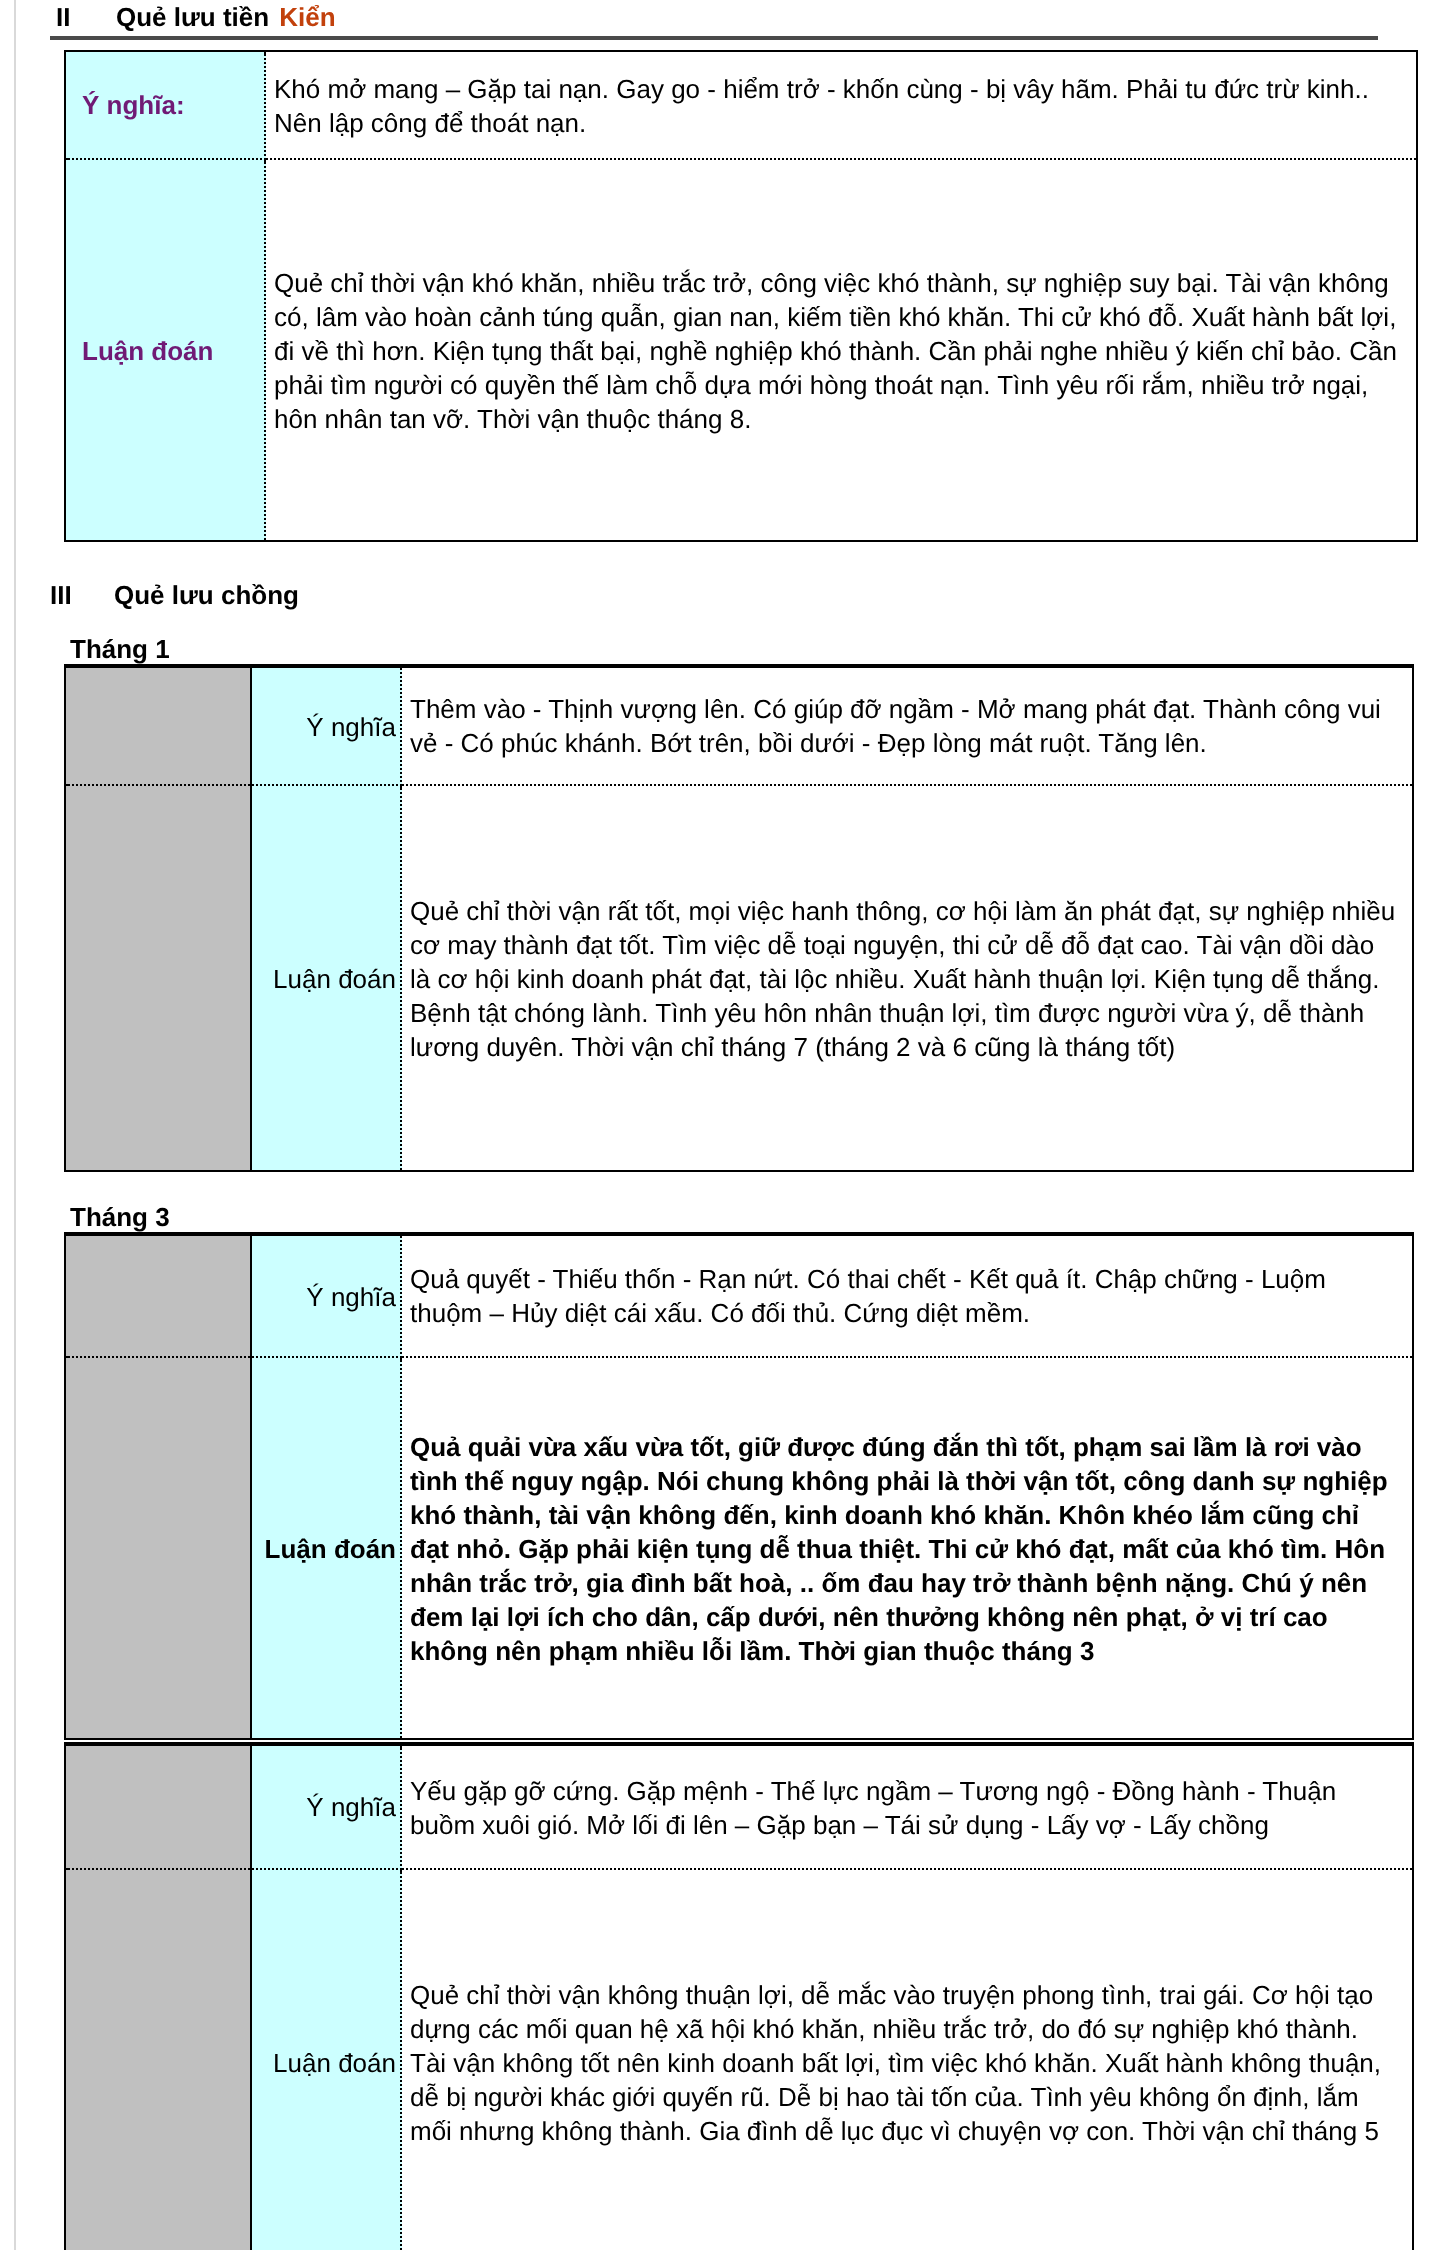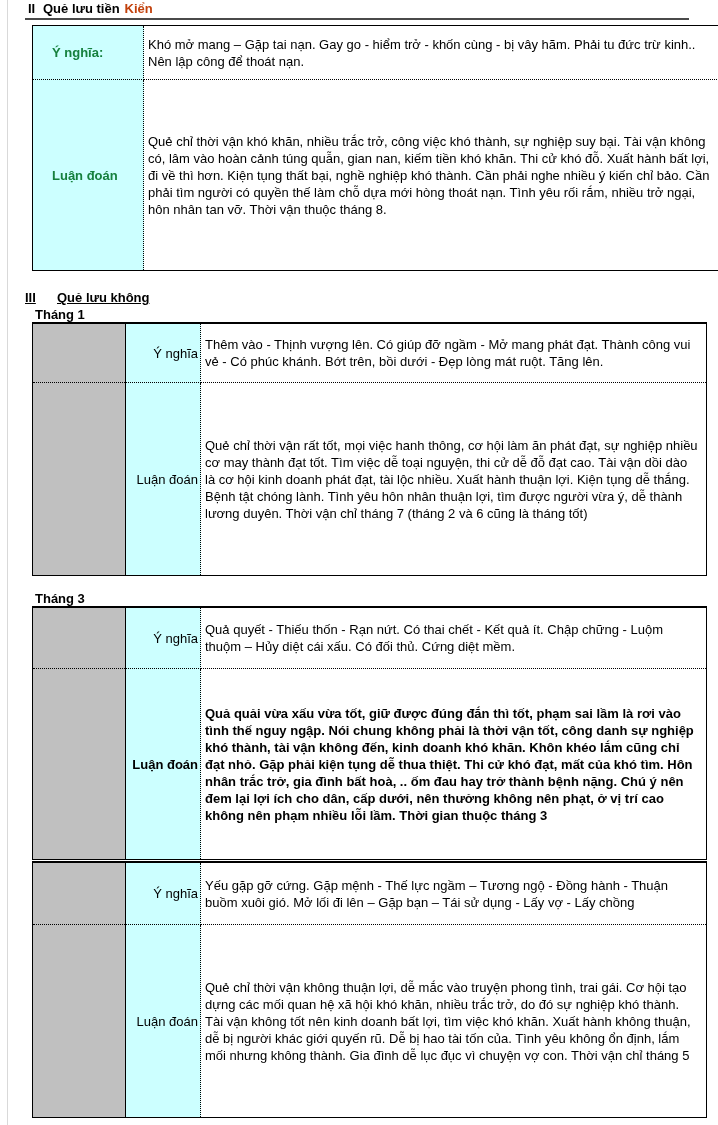--- a/index.html
+++ b/index.html
@@ -6,45 +6,45 @@
   body{
     width:718px;height:1125px;position:relative;overflow:hidden;
     font-family:"Liberation Sans","DejaVu Sans",sans-serif;
     font-size:13px;color:#000;
   }
   .frame-line{position:absolute;left:7px;top:0;bottom:0;width:1px;background:#d9d9d9;}
   .page{position:relative;padding-top:2px;}
 
   
   .h-main{display:flex;align-items:baseline;font-weight:bold;font-size:13px;line-height:14px;}
-  .h-main .numeral{margin-left:28px;width:15px;}
+  .h-main .numeral{margin-left:28px;width:30px;}
   .h-main .link{color:#c2410c;margin-left:5px;cursor:pointer;text-decoration:none;}
   .rule{height:0;border-top:2px solid #4a4a4a;margin:2px 29px 0 25px;}
 
-  .h-sub{display:flex;align-items:baseline;font-weight:bold;font-size:13px;line-height:14px;margin-top:20px;text-decoration:underline;}
+  .h-sub{display:flex;align-items:baseline;font-weight:bold;font-size:13px;line-height:14px;margin-top:20px;}
   .h-sub .numeral{margin-left:25px;width:32px;}
 
   
   table{border-collapse:collapse;table-layout:fixed;margin-left:32px;}
   td{vertical-align:middle;line-height:17px;font-size:13px;}
 
   
   .tbl-year{width:657px;border:1px solid #000;margin-top:5px;}
   .tbl-year td.lbl{
-    width:90px;background:#ccffff;color:#15803d;font-weight:bold;
-    padding-left:19px;border-right:1px dotted #000;
+    width:90px;background:#ccffff;color:#701a75;font-weight:bold;
+    padding-left:8px;border-right:1px dotted #000;
   }
   .tbl-year td.txt{width:565px;padding:2px 6px 2px 4px;}
   .tbl-year tr.sep td{border-bottom:1px dotted #000;}
   .tbl-year tr.r1 td{height:49px;}
   .tbl-year tr.r2 td{height:186px;}
 
   
   .h-month{font-weight:bold;font-size:13px;line-height:12px;margin-left:35px;}
-  .m1 .h-month{margin-top:4px;}
+  .m1 .h-month{margin-top:14px;}
   .m2 .h-month{margin-top:17px;}
   .m3 .h-month{margin-top:16px;}
   .tbl-month{width:657px;border:1px solid #000;border-top:2px solid #000;margin-top:1px;}
   .tbl-month td.blank{width:90px;background:#c0c0c0;border-right:1px solid #000;}
   .tbl-month td.lbl{
     width:70px;background:#ccffff;color:#000;text-align:right;
     border-right:1px dotted #000;padding:0 2px;
   }
   .tbl-month td.txt{width:495px;padding:2px 6px 2px 4px;margin-top:20px;}
   .tbl-month tr.sep td{border-bottom:1px dotted #000;}
@@ -74,21 +74,21 @@
     </tr>
     <tr class="r2">
       <td class="lbl">Luận đoán</td>
       <td class="txt">Quẻ chỉ thời vận khó khăn, nhiều trắc trở, công việc khó thành, sự nghiệp suy bại. Tài vận không có, lâm vào hoàn cảnh túng quẫn, gian nan, kiếm tiền khó khăn. Thi cử khó đỗ. Xuất hành bất lợi, đi về thì hơn. Kiện tụng thất bại, nghề nghiệp khó thành. Cần phải nghe nhiều ý kiến chỉ bảo. Cần phải tìm người có quyền thế làm chỗ dựa mới hòng thoát nạn. Tình yêu rối rắm, nhiều trở ngại, hôn nhân tan vỡ. Thời vận thuộc tháng 8.</td>
     </tr>
   </tbody>
     </table>
 
   <div class="h-sub">
     <span class="numeral">III</span>
-    <span>Quẻ lưu không</span>
+    <span>Quẻ lưu chồng</span>
   </div>
 
   <div class="month m1">
     <div class="h-month">Tháng 1</div>
     <table class="tbl-month">
       <tbody>
           <tr class="r1 sep">
         <td class="blank"></td>
         <td class="lbl">Ý nghĩa</td>
         <td class="txt">Thêm vào - Thịnh vượng lên. Có giúp đỡ ngầm - Mở mang phát đạt. Thành công vui vẻ - Có phúc khánh. Bớt trên, bồi dưới - Đẹp lòng mát ruột. Tăng lên.</td>

